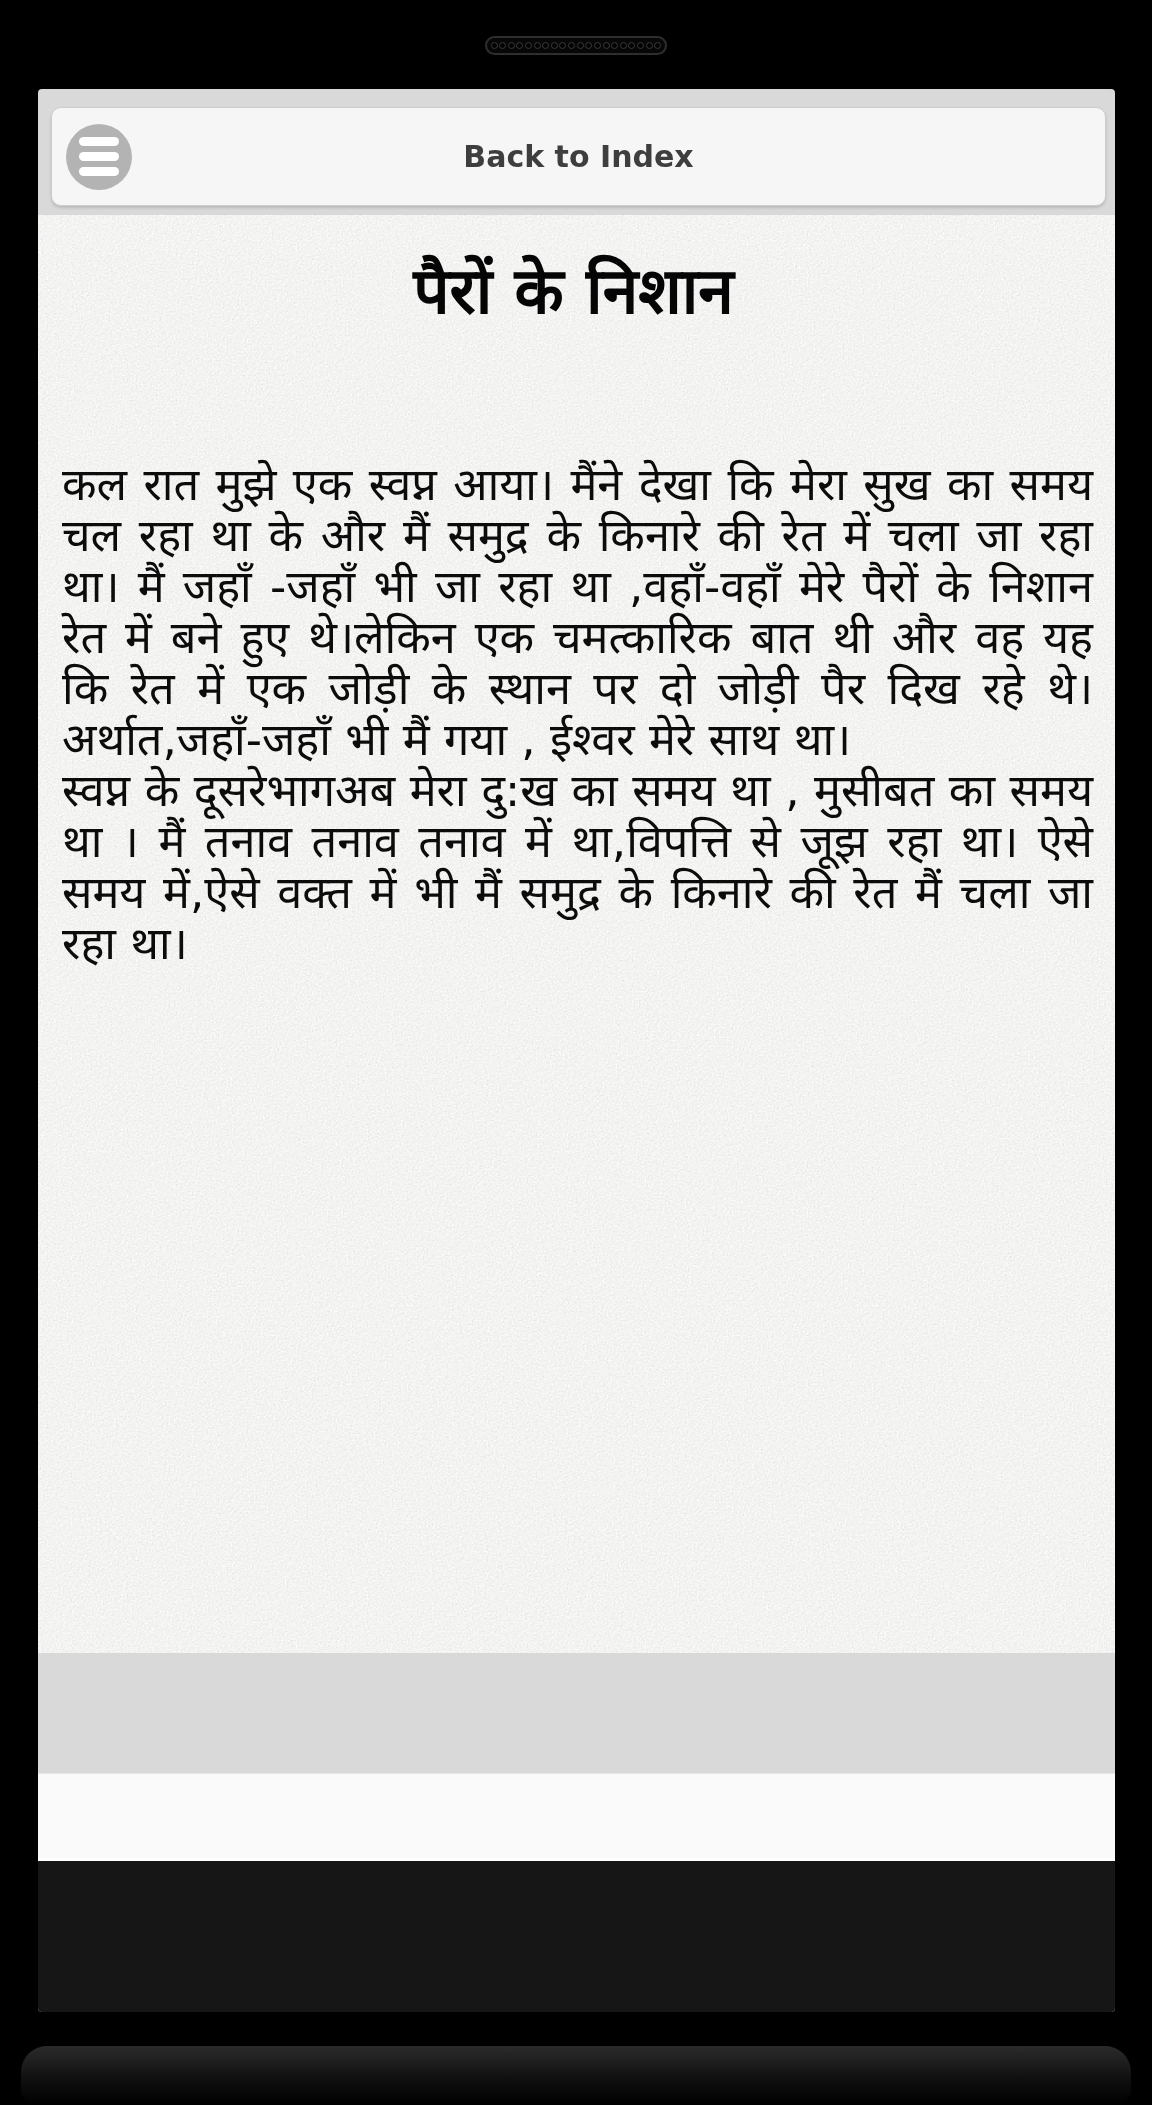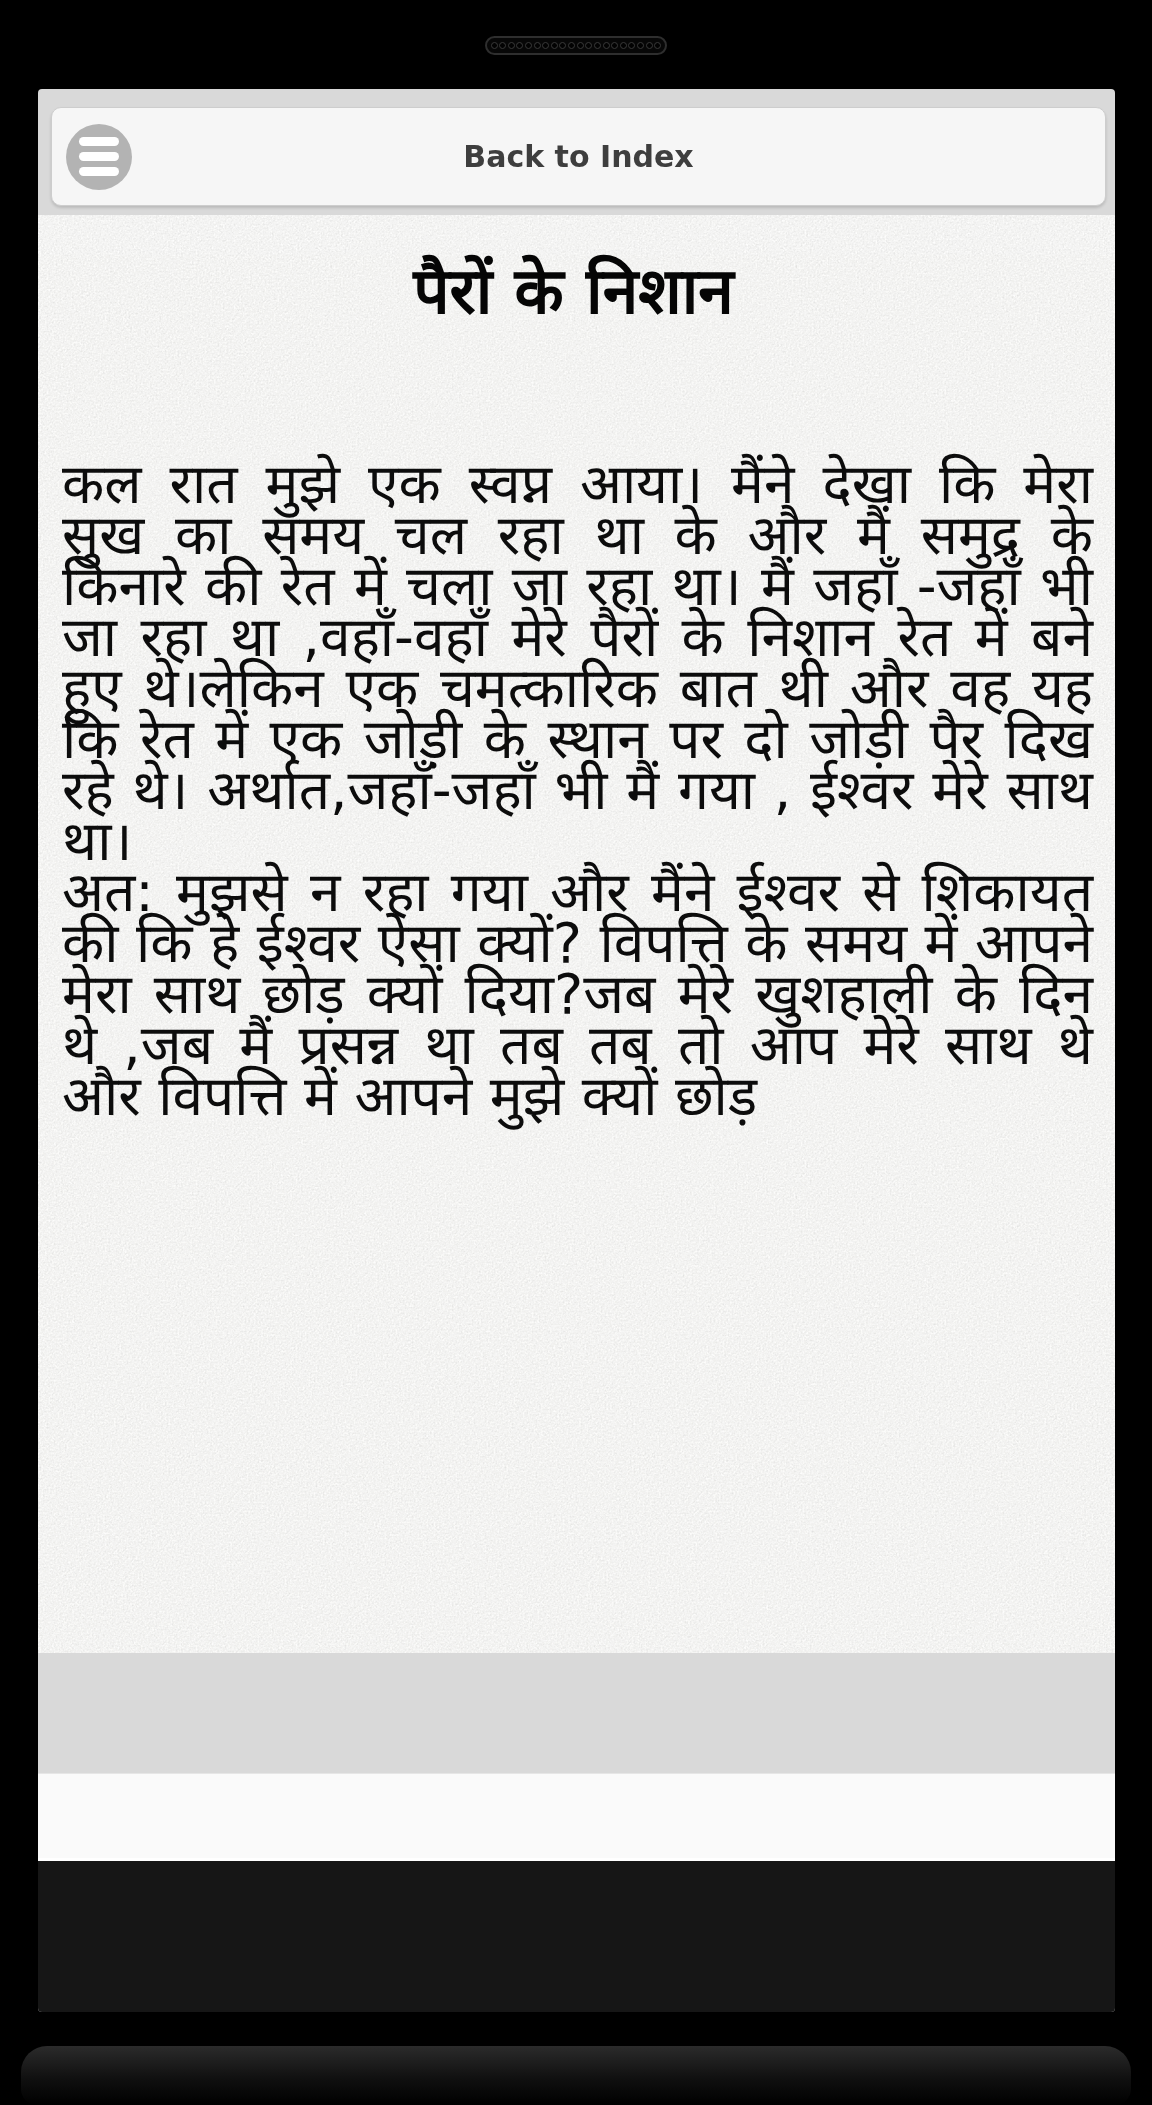--- a/index.html
+++ b/index.html
@@ -56,21 +56,21 @@
     background:#e9e8e4;overflow:hidden;
   }
   .paper-noise{position:absolute;inset:0;width:100%;height:100%;display:block;opacity:.9;}
   .paper-content{position:relative;z-index:1;}
   .story-title{
     margin:30px 6px 0 0;line-height:92px;
     text-align:center;font-size:64px;font-weight:bold;color:#050505;
   }
   .story-body{
     margin:122px 22px 0 24px;
-    font-size:55px;line-height:51px;color:#0c0c0c;
+    font-size:45px;line-height:51px;color:#0c0c0c;
     text-align:justify;
   }
   .story-body p{margin:0;}
 
   
   .next-bar{top:1572px;cursor:pointer;}
   .chevron-btn{right:14px;}
   .chev{position:relative;width:38px;height:46px;}
   .chev .a1,.chev .a2{
     position:absolute;left:4px;width:30px;height:11px;border-radius:3px;background:#fff;
@@ -141,21 +141,21 @@
         <filter id="grain">
           <feTurbulence type="fractalNoise" baseFrequency="0.55" numOctaves="2" stitchTiles="stitch" result="t"></feTurbulence>
           <feColorMatrix in="t" type="matrix" values="0.18 0.18 0.18 0 0.64  0.18 0.18 0.18 0 0.64  0.18 0.18 0.18 0 0.63  0 0 0 0 1"></feColorMatrix>
         </filter>
         <rect width="100%" height="100%" filter="url(#grain)"></rect>
       </svg>
       <div class="paper-content">
         <h1 class="story-title">पैरों के निशान</h1>
         <div class="story-body">
           <p>कल रात मुझे एक स्वप्न आया। मैंने देखा कि मेरा सुख का समय चल रहा था के और मैं समुद्र के किनारे की रेत में चला जा रहा था। मैं जहाँ -जहाँ भी जा रहा था ,वहाँ-वहाँ मेरे पैरों के निशान रेत में बने हुए थे।लेकिन एक चमत्कारिक बात थी और वह यह कि रेत में एक जोड़ी के स्थान पर दो जोड़ी पैर दिख रहे थे। अर्थात,जहाँ-जहाँ भी मैं गया , ईश्वर मेरे साथ था।</p>
-          <p>अत: मुझसे न रहा गया और मैंने ईश्वर से शिकायत की कि हे ईश्वर ऐसा क्यों? विपत्ति के समय में आपने मेरा साथ छोड़ क्यों दिया?जब मेरे खुशहाली के दिन थे ,जब मैं प्रसन्न था तब तब तो आप मेरे साथ थे और विपत्ति में आपने मुझे क्यों छोड़</p>
+          <p>स्वप्न के दूसरेभागअब मेरा दु:ख का समय था , मुसीबत का समय था । मैं तनाव तनाव तनाव में था,विपत्ति से जूझ रहा था। ऐसे समय में,ऐसे वक्त में भी मैं समुद्र के किनारे की रेत मैं चला जा रहा था।</p>
         </div>
       </div>
     </div>
 
 
     <div class="bottom-panel"></div>
     <div class="screen-black"></div>
 
   </div>
 

